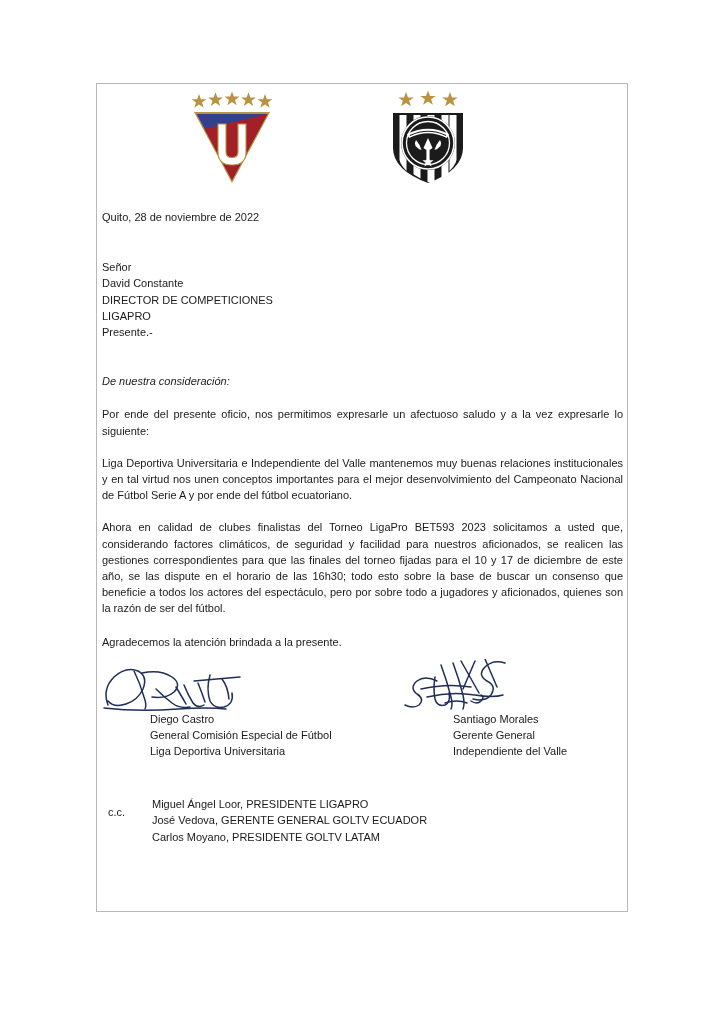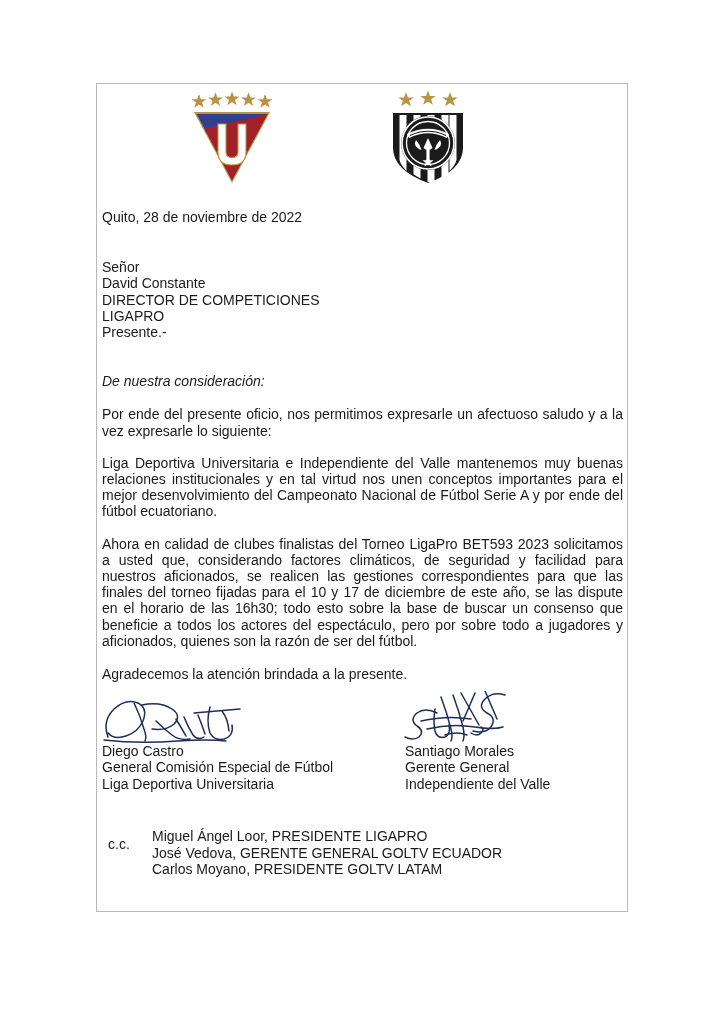--- a/index.html
+++ b/index.html
@@ -55,21 +55,21 @@
     height: 100px;
   }
   .logo-ldu svg, .logo-idv svg { display: block; width: 100%; height: 100%; }
 
   
   .doc-body {
     position: absolute;
     left: 0px;
     top: 112px;
     right: 0px;
-    font-size: 14px;
+    font-size: 11px;
     line-height: 16.2px;
     color: #1a1a1a;
   }
 
   .blk { padding: 0 0px; }
 
   .date-line {
     margin: 13px 0 0 0;
   }
 
@@ -109,21 +109,21 @@
   .sig-mark {
     position: relative;
     height: 48px;
     width: 230px;
   }
   .sig-mark svg {
     position: absolute;
     left: -4px;
     top: -4px;
   }
-  .sig-names { position: relative; }
+  .sig-names { position: relative; margin-left: 48px; }
   .sig-names div { white-space: pre; line-height: 16.2px; }
 
   
   .cc-block {
     position: relative;
     margin-top: 37px;
   }
   .cc-label {
     position: absolute;
     left: 6px;

